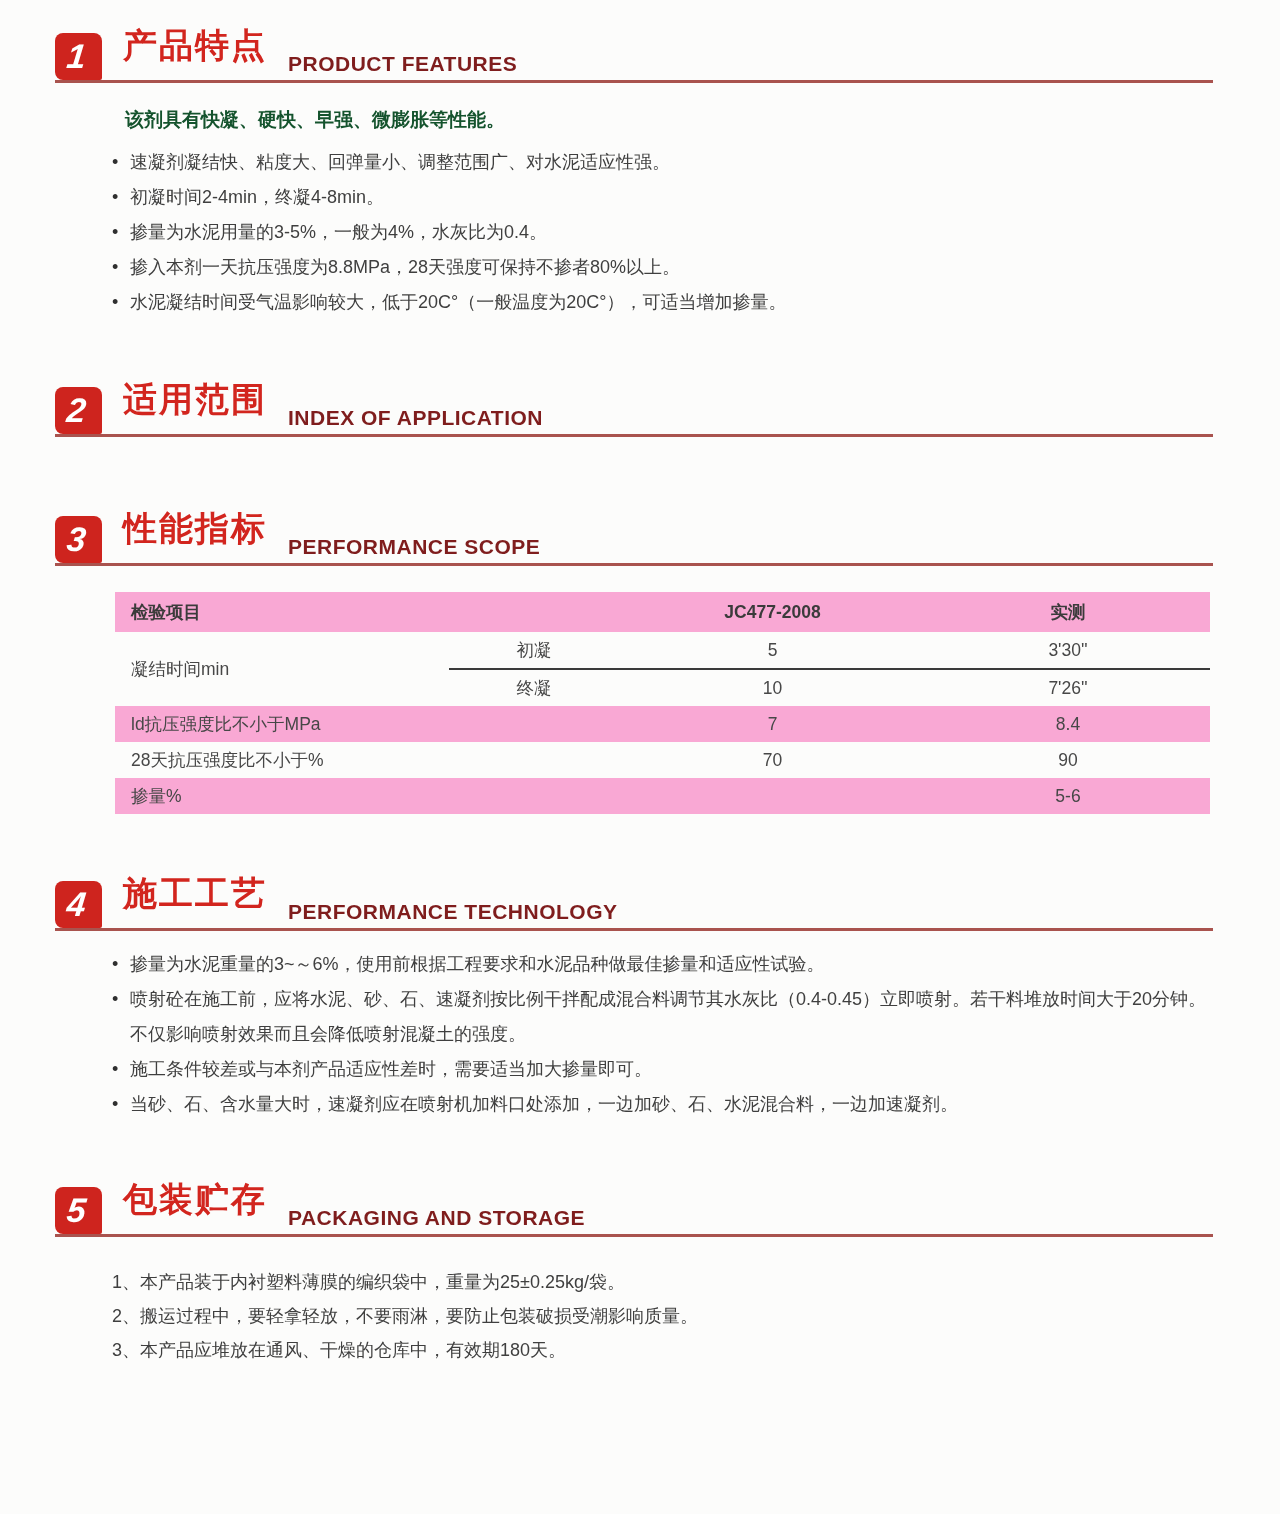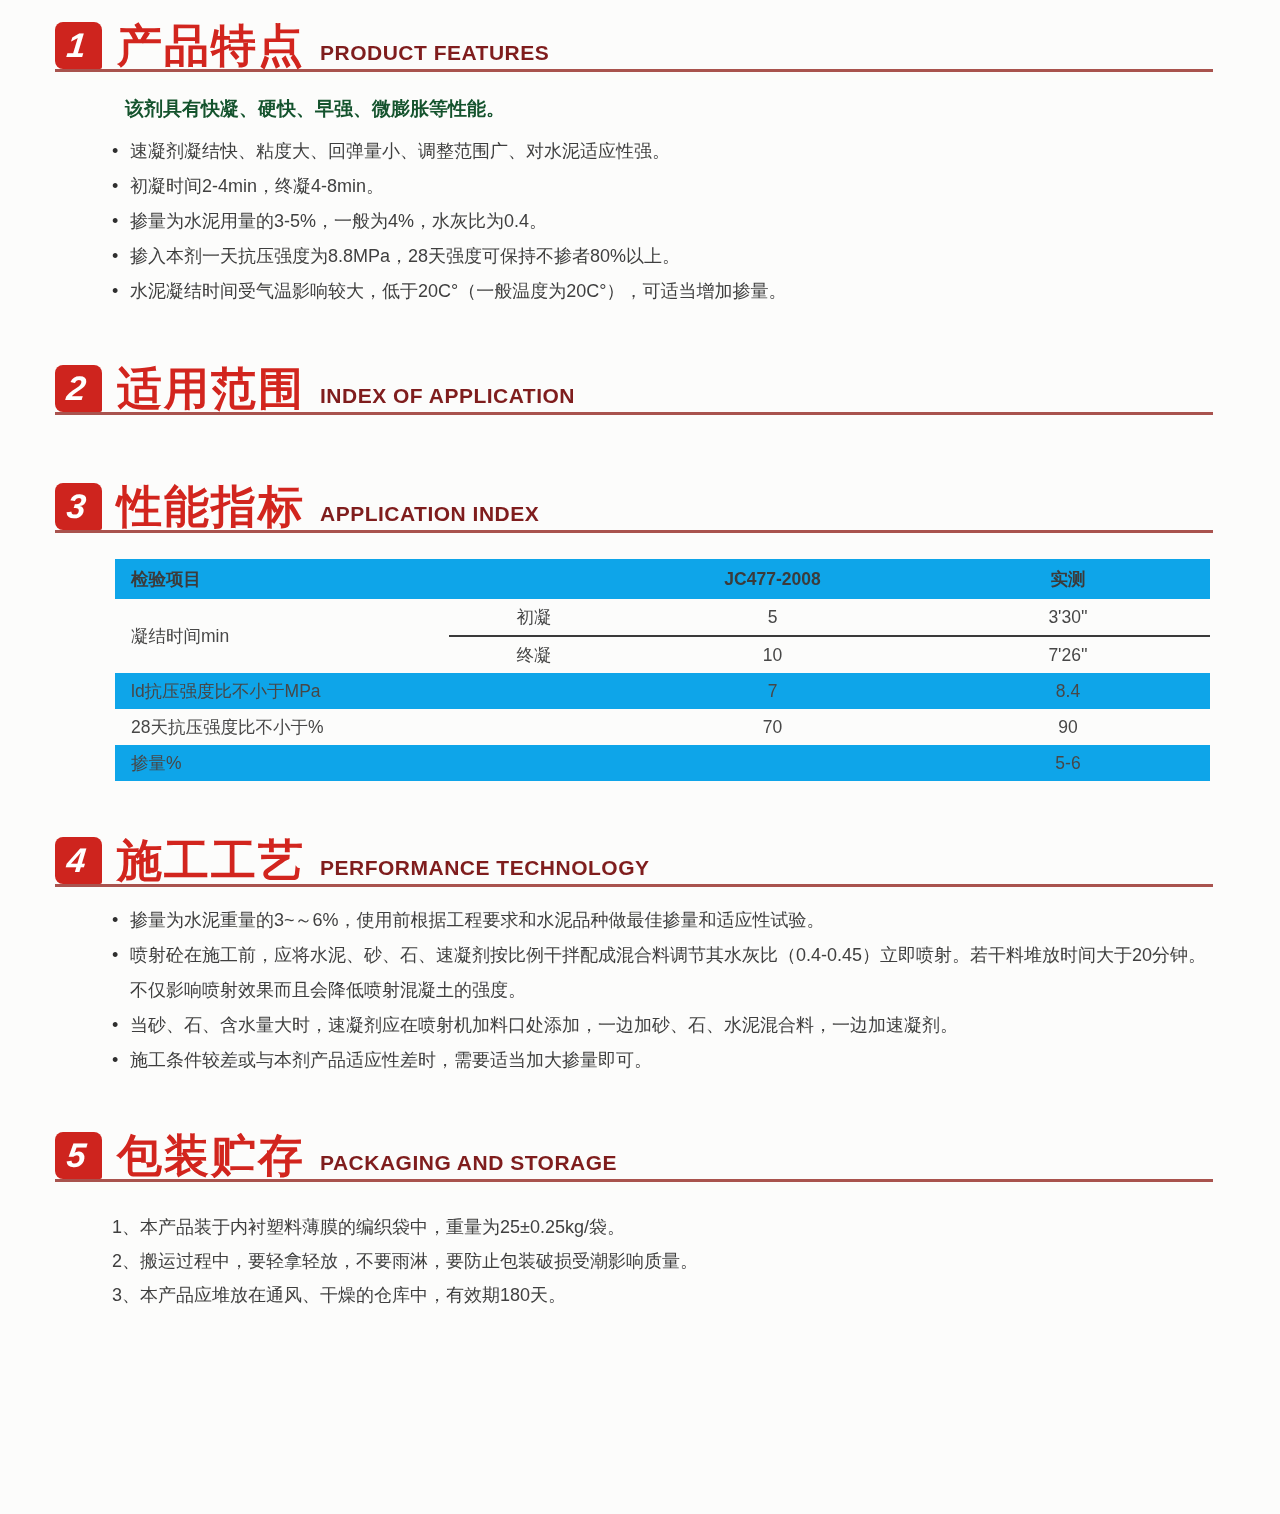--- a/index.html
+++ b/index.html
@@ -34,27 +34,27 @@
     color: #ffffff;
     font-size: 34px;
     font-weight: bold;
     display: flex;
     align-items: center;
     justify-content: center;
     flex: 0 0 auto;
   }
   .badge span { font-style: italic; transform: skewX(-6deg); padding-right: 4px; }
   .title-cn {
-    margin: 0;
+    margin: 6px;
     color: #d2251e;
-    font-size: 45px;
+    font-size: 34px;
     font-weight: 900;
     line-height: 1;
     letter-spacing: 2px;
-    padding-bottom: 1px;
+    padding-bottom: 12px;
   }
   .title-en {
     color: #7f1d1d;
     font-size: 21px;
     font-weight: 700;
     letter-spacing: 0.5px;
     padding-bottom: 4px;
   }
   
   .intro {
@@ -101,21 +101,21 @@
   table.perf th, table.perf td {
     padding: 0;
     height: 36px;
     text-align: center;
     vertical-align: middle;
     font-weight: normal;
   }
   table.perf thead tr { height: 40px; }
   table.perf tr.sub { height: 35px; }
   table.perf .left { text-align: left; padding-left: 16px; }
-  table.perf tr.gray { background: #0ea5e9; }
+  table.perf tr.gray { background: #f9a8d4; }
   table.perf thead th { font-weight: 600; color: #3b3b3b; }
   table.perf td.divb { border-bottom: 2px solid #3a3a3a; }
   
   ol.numbered {
     list-style: none;
     margin: 28px 0 0 0;
     padding: 0 0 0 57px;
   }
   ol.numbered li {
     font-size: 18px;
@@ -155,21 +155,21 @@
       <span class="title-en">INDEX OF APPLICATION</span>
     </header>
   </section>
 
   <section class="sec sec3">
     <header class="sec-head">
       <div class="badge">
         <span>3</span>
       </div>
       <h2 class="title-cn">性能指标</h2>
-      <span class="title-en">APPLICATION INDEX</span>
+      <span class="title-en">PERFORMANCE SCOPE</span>
     </header>
 
     <table class="perf">
       <colgroup>
         <col class="c1">
           <col class="c2">
           <col class="c3">
           <col class="c4">
       </colgroup>
       <thead>
@@ -214,22 +214,22 @@
     <header class="sec-head">
       <div class="badge">
         <span>4</span>
       </div>
       <h2 class="title-cn">施工工艺</h2>
       <span class="title-en">PERFORMANCE TECHNOLOGY</span>
     </header>
     <ul class="bullets">
       <li>掺量为水泥重量的3~～6%，使用前根据工程要求和水泥品种做最佳掺量和适应性试验。</li>
       <li>喷射砼在施工前，应将水泥、砂、石、速凝剂按比例干拌配成混合料调节其水灰比（0.4-0.45）立即喷射。若干料堆放时间大于20分钟。不仅影响喷射效果而且会降低喷射混凝土的强度。</li>
+      <li>施工条件较差或与本剂产品适应性差时，需要适当加大掺量即可。</li>
       <li>当砂、石、含水量大时，速凝剂应在喷射机加料口处添加，一边加砂、石、水泥混合料，一边加速凝剂。</li>
-      <li>施工条件较差或与本剂产品适应性差时，需要适当加大掺量即可。</li>
     </ul>
   </section>
 
   <section class="sec sec5">
     <header class="sec-head">
       <div class="badge">
         <span>5</span>
       </div>
       <h2 class="title-cn">包装贮存</h2>
       <span class="title-en">PACKAGING AND STORAGE</span>

